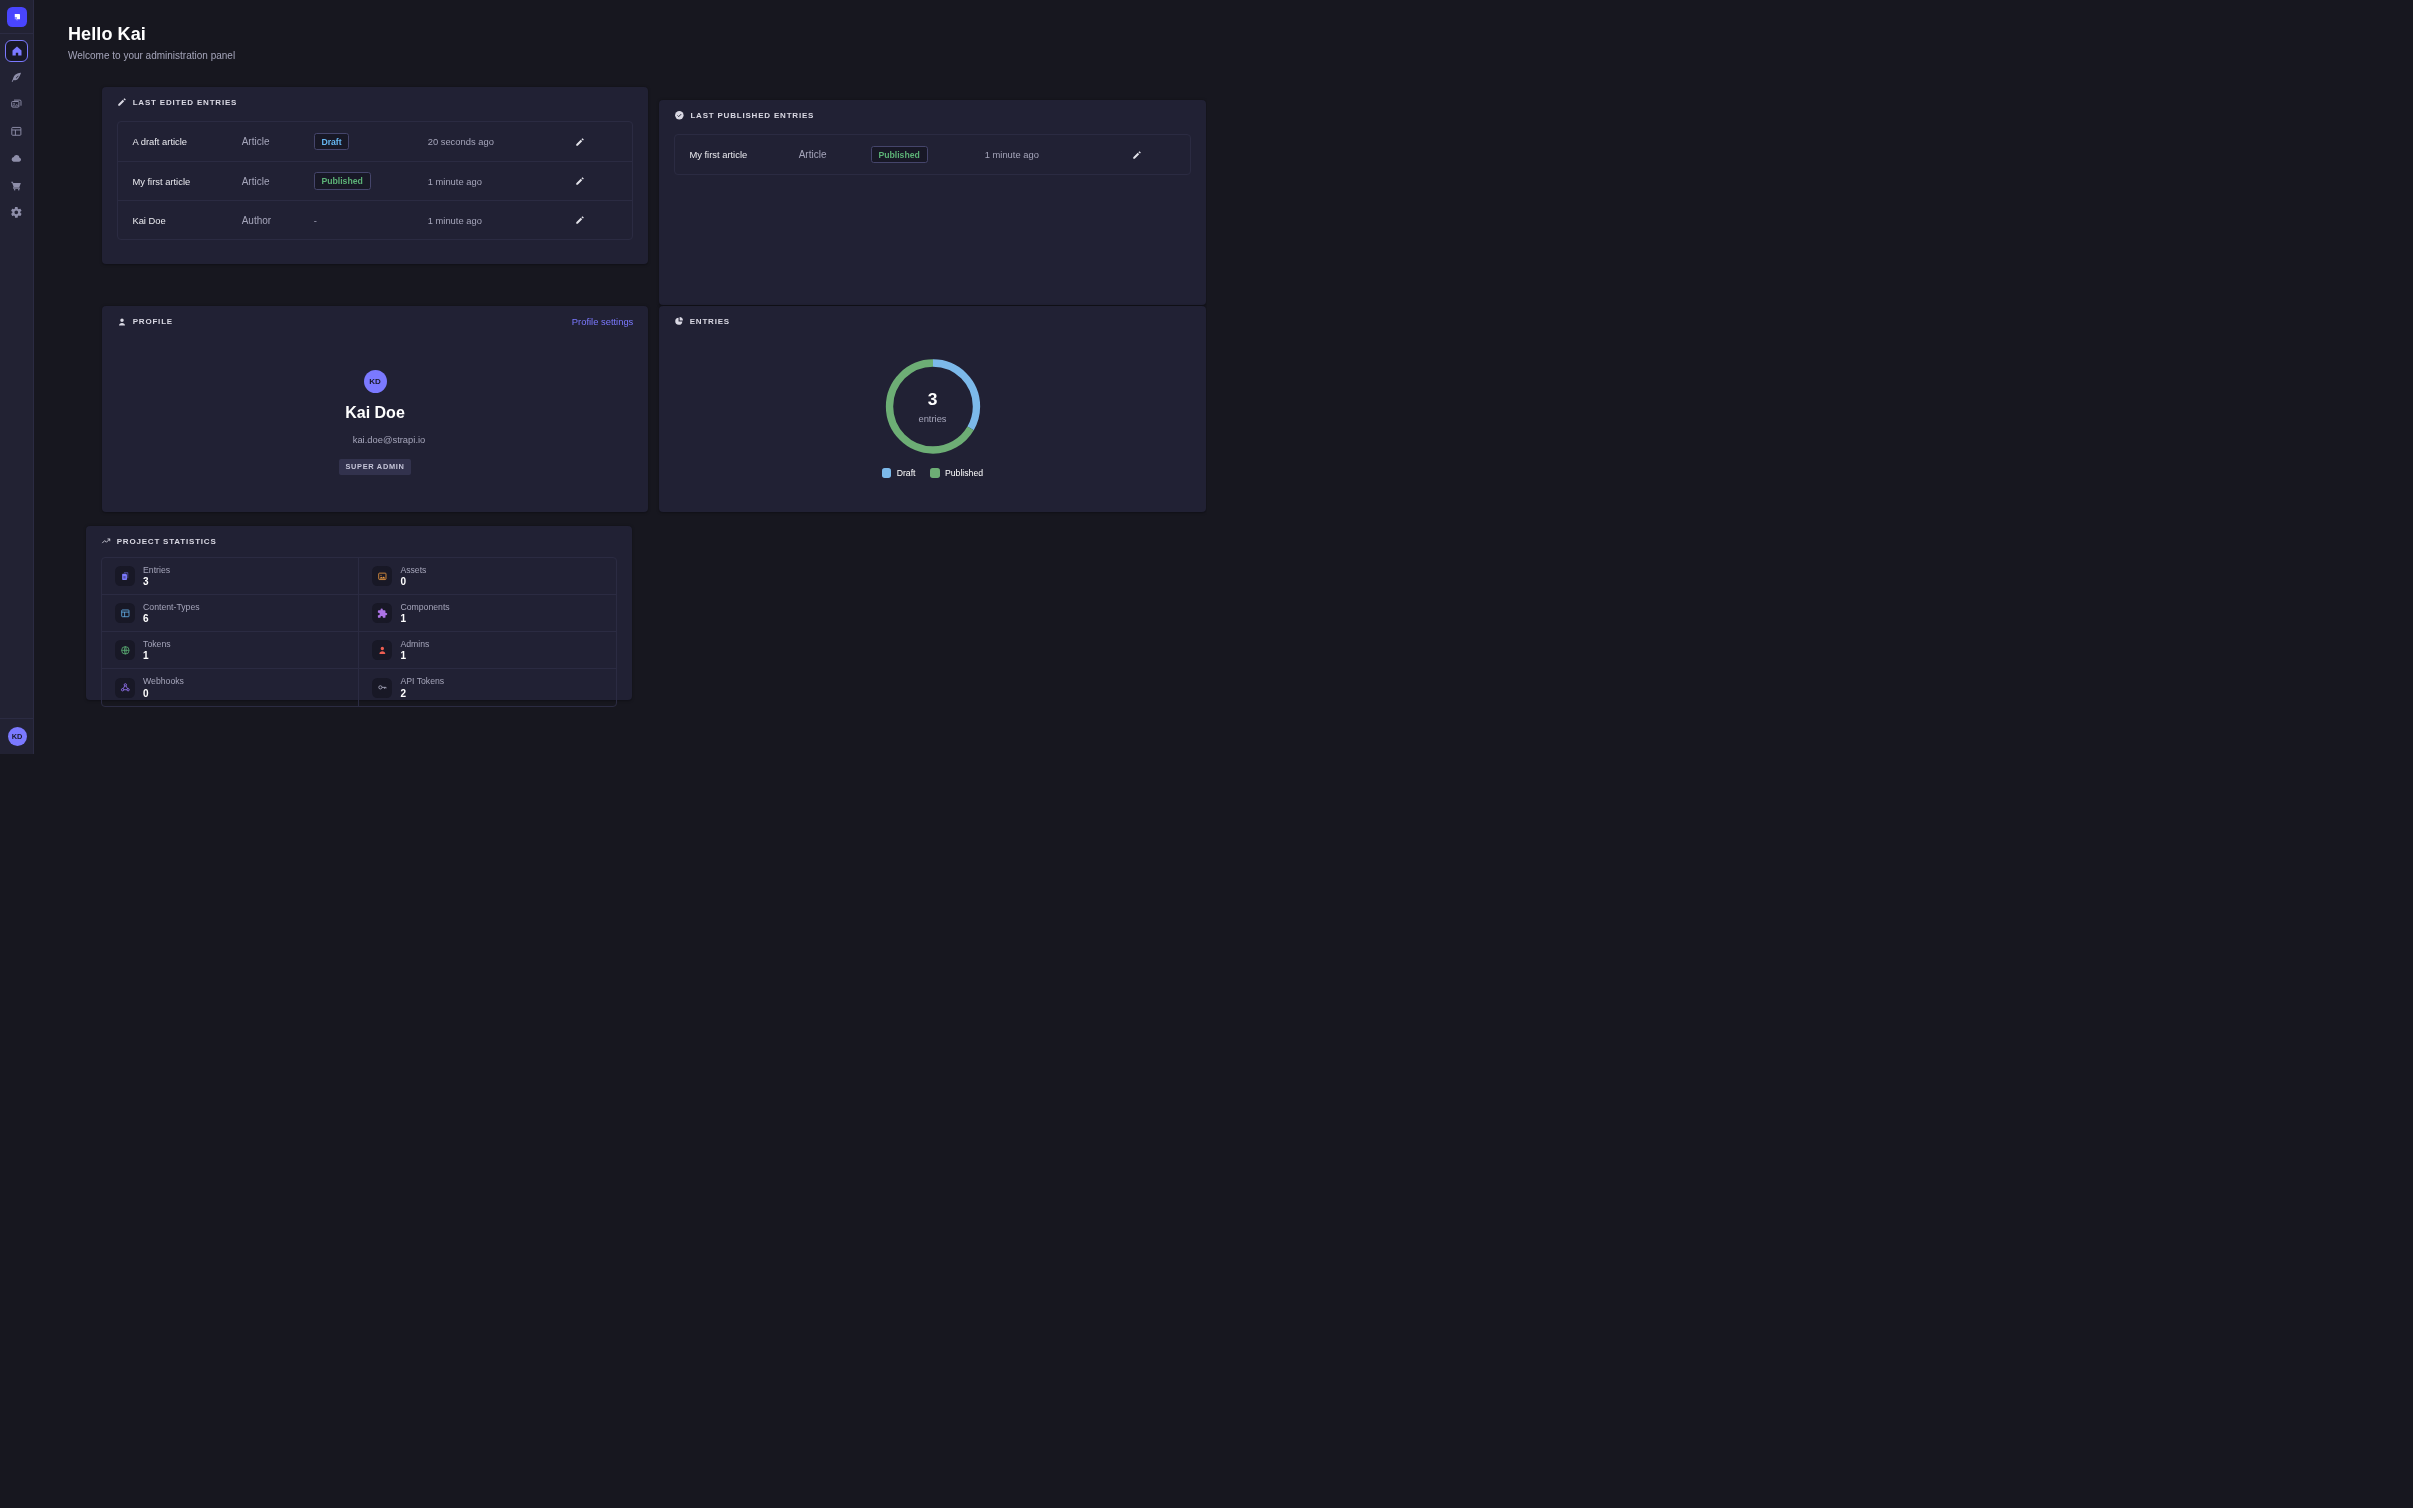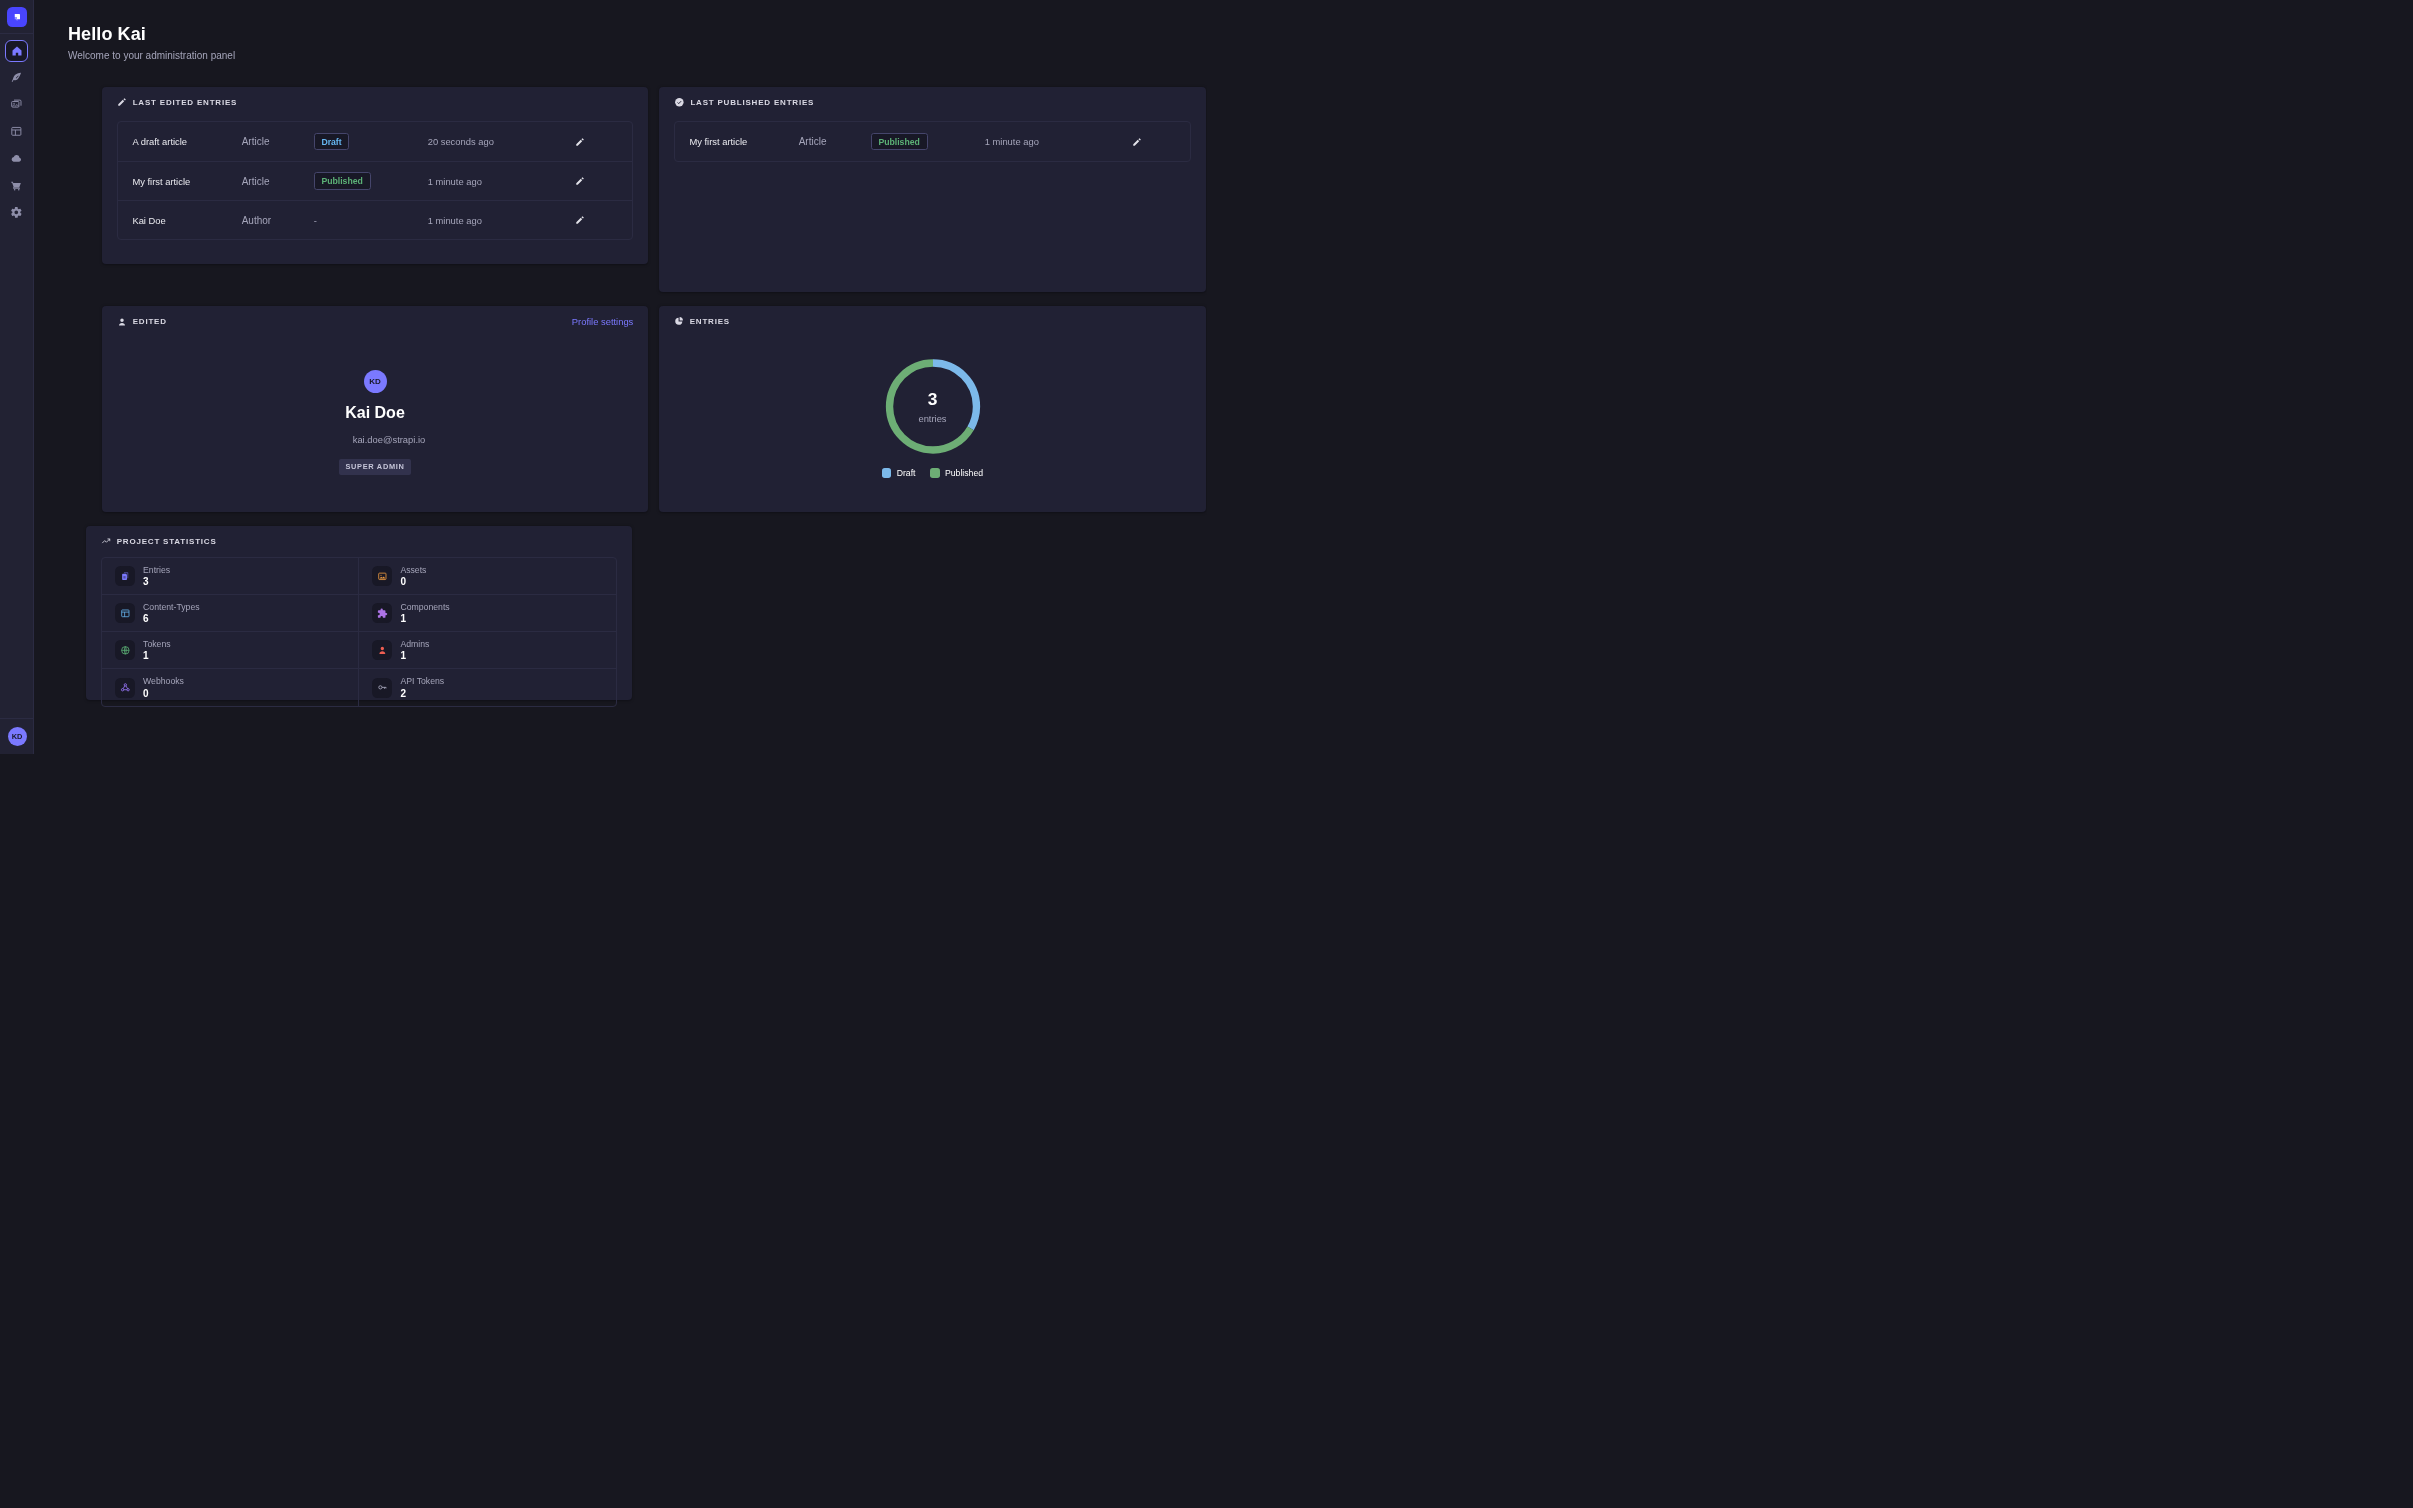--- a/index.html
+++ b/index.html
@@ -36,21 +36,21 @@
   .page-subtitle{position:absolute;left:34px;top:50px;font-size:10px;color:var(--txt-soft);}
 
   
   .card{position:absolute;background:var(--panel-bg);border-radius:4px;box-shadow:0 0.7px 2.7px rgba(3,3,5,.35);}
   .card-head{position:absolute;left:14.7px;top:10px;right:14.7px;display:flex;align-items:center;gap:6px;}
   .card-head .hicon{color:var(--txt-head);display:flex;}
   .card-title{font-size:8px;font-weight:bold;letter-spacing:0.8px;color:var(--txt-head);}
   .head-link{margin-left:auto;font-size:9.4px;color:var(--accent);text-decoration:none;cursor:pointer;}
 
   #card-last-edited{left:68px;top:87px;width:546px;height:177px;}
-  #card-last-published{left:625px;top:87px;width:547px;height:205px;}
+  #card-last-published{left:625px;top:100px;width:547px;height:205px;}
   #card-profile{left:68px;top:306px;width:546px;height:206px;}
   #card-entries{left:625px;top:306px;width:547px;height:206px;}
   #card-stats{left:52px;top:526px;width:546px;height:174px;}
 
   
   .table-box{position:absolute;left:14.7px;right:14.7px;top:34px;border:0.7px solid var(--line-soft);border-radius:4px;}
   .t-row{height:39px;display:flex;align-items:center;position:relative;}
   .t-row + .t-row{border-top:0.7px solid var(--line-soft);}
   .t-name{position:absolute;left:14.7px;width:101px;font-size:9.4px;color:#eaeaef;}
   .t-type{position:absolute;left:124px;width:67px;font-size:10px;color:var(--txt-soft);}
@@ -239,21 +239,21 @@
       </div>
     </section>
 
     <section class="card" id="card-profile">
       <div class="card-head">
         <span class="hicon">
           <svg width="10" height="10" viewBox="0 0 24 24">
               <path d="M12 12a4.2 4.2 0 1 0 0-8.4A4.2 4.2 0 0 0 12 12zm-7.2 8.4c0-3.4 3.2-6.2 7.2-6.2s7.2 2.8 7.2 6.2z" fill="currentColor"></path>
             </svg>
         </span>
-        <span class="card-title">EDITED</span>
+        <span class="card-title">PROFILE</span>
         <a class="head-link">Profile settings</a>
       </div>
       <div class="profile-body">
         <div class="profile-avatar">KD</div>
         <div class="profile-name">Kai Doe</div>
         <div class="profile-email">kai.doe@strapi.io</div>
         <div class="role-badge">SUPER ADMIN</div>
       </div>
     </section>
 

